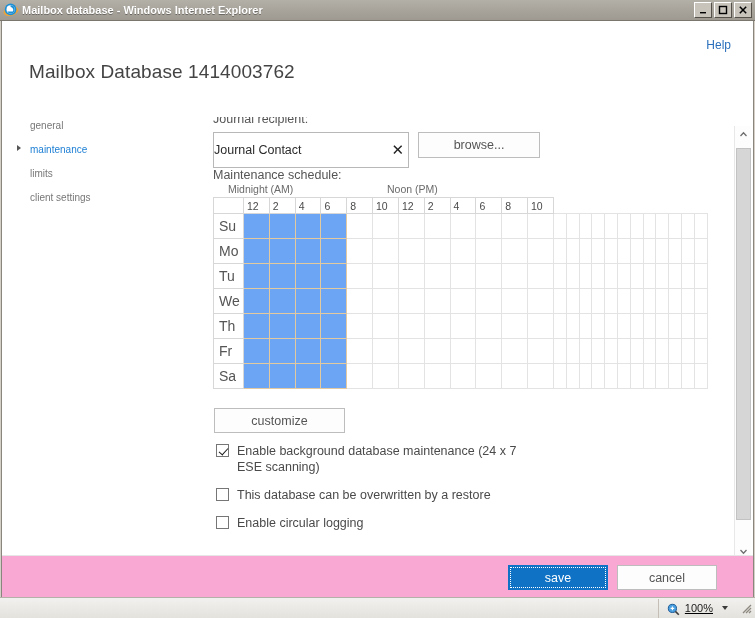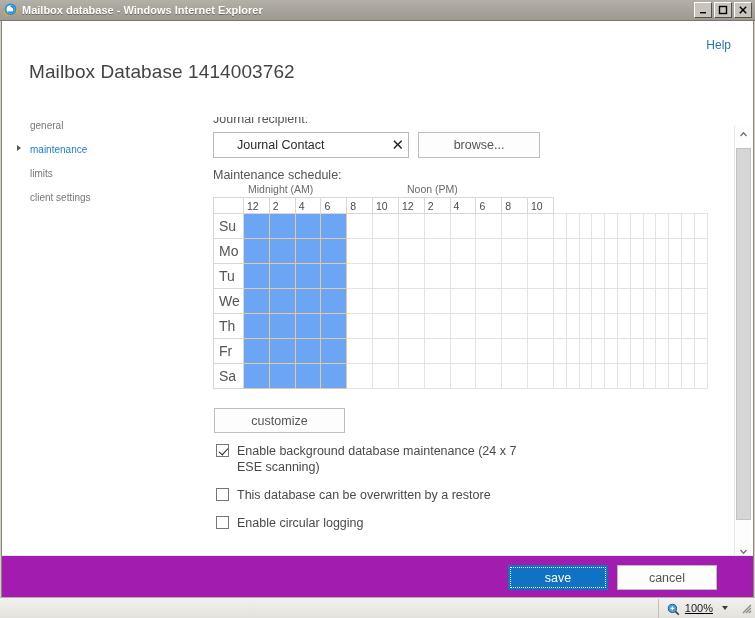--- a/index.html
+++ b/index.html
@@ -130,25 +130,25 @@
   }
 
   .recipient-row {
     position: absolute;
     left: 5px; top: 15px;
     display: flex;
     align-items: stretch;
     gap: 9px;
   }
   .recipient-input {
-    width: 196px; height: 26px;
+    width: 196px; height: 36px;
     border: 1px solid #b8b8b8;
     background: #fff;
     display: flex; align-items: center;
-    padding-left: 23px;
+    padding-left: 0;
     font-size: 12.5px;
     color: #2b2b2b;
     position: relative;
   }
   .clear-x {
     position: absolute;
     right: 4px; top: 50%;
     transform: translateY(-50%);
     font-size: 15px;
     font-weight: bold;
@@ -178,21 +178,21 @@
   
   .sched-wrap {
     position: absolute;
     left: 5px; top: 66px;
   }
   .period-labels {
     position: relative;
     height: 14px;
     font-size: 10.5px;
     color: #6b6b6b;
-    margin-left: 32px;
+    margin-left: 12px;
   }
   .period-labels span { position: absolute; top: 0; white-space: nowrap; }
   .lbl-midnight { left: 3px; }
   .lbl-noon { left: 162px; }
 
   table.sched {
     border-collapse: collapse;
     table-layout: fixed;
   }
   table.sched th.corner {
@@ -309,21 +309,21 @@
     background: #d6d6d6;
     border: 1px solid #c2c2c2;
     cursor: pointer;
   }
 
   
   .footer {
     position: absolute;
     left: 0; bottom: 0;
     width: 753px; height: 42px;
-    background: #a21caf;
+    background: #f9a8d4;
     border-top: 1px solid #e6e6e6;
   }
   .btn-save {
     position: absolute;
     left: 506px; top: 9px;
     width: 100px; height: 25px;
     background: #0f72c4;
     color: #ffffff;
     font-size: 12.5px;
     display: flex; align-items: center; justify-content: center;

